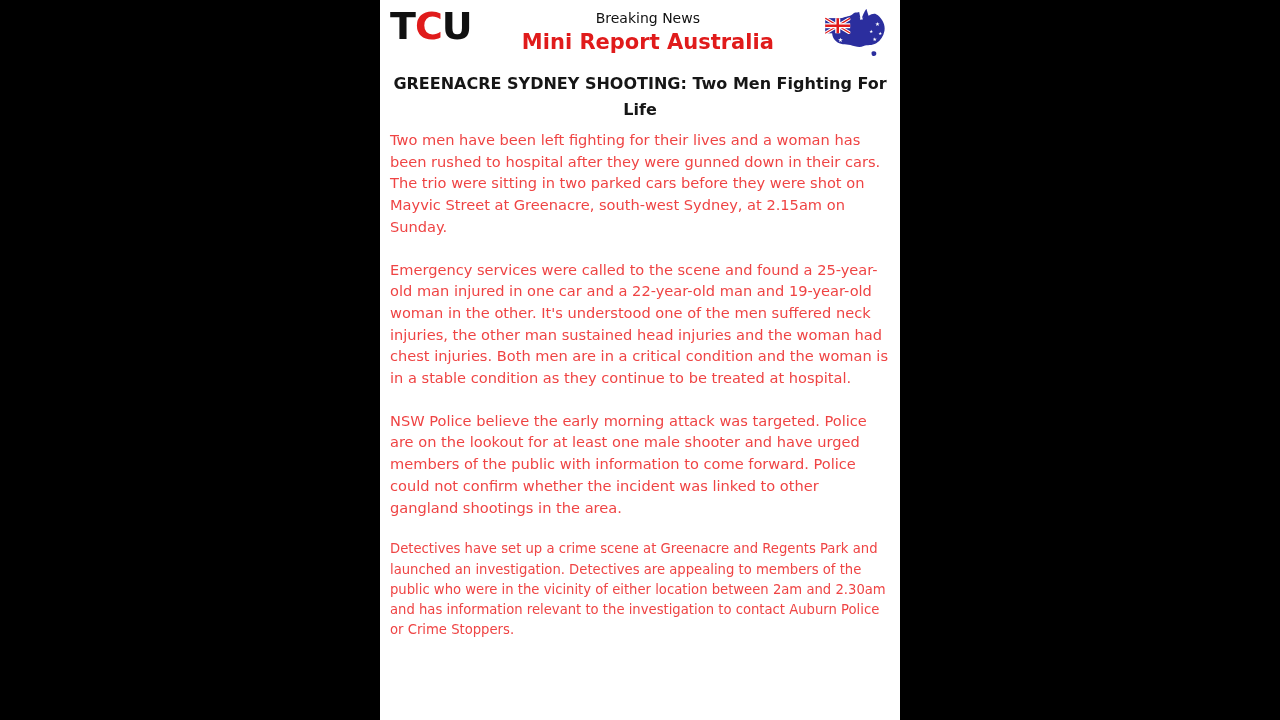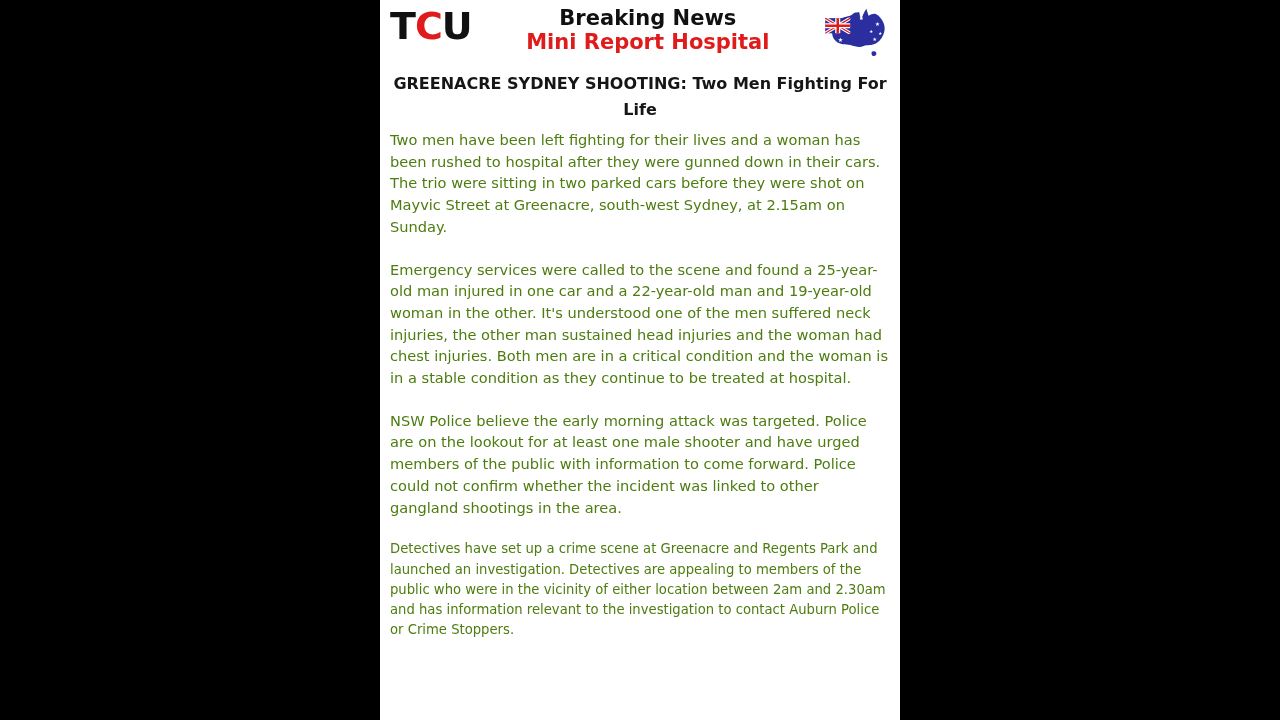--- a/index.html
+++ b/index.html
@@ -40,22 +40,22 @@
     color: #111;
     flex: 0 0 auto;
   }
   .logo-tcu .red { color: #e01b1b; }
   .header-center {
     flex: 1 1 auto;
     text-align: center;
     padding-top: 2px;
   }
   .header-title {
-    font-size: 21px;
-    font-weight: bold;
+    font-size: 14px;
+    font-weight: normal;
     color: #111;
     line-height: 24px;
   }
   .header-subtitle {
     font-size: 21px;
     font-weight: bold;
     color: #e01b1b;
     line-height: 24px;
   }
   .flag-wrap { flex: 0 0 auto; margin-top: 1px; }
@@ -67,40 +67,40 @@
     color: #161616;
     line-height: 26px;
     margin-top: 9px;
     margin-bottom: 6px;
   }
   .headline span { display: block; text-align: center; }
   
   .article p {
     font-size: 14.6px;
     line-height: 21.7px;
-    color: #4d7c0f;
+    color: #ef4444;
     margin: 0 0 21px 0;
   }
   .article p.small {
     font-size: 13.2px;
     line-height: 20.3px;
     margin-bottom: 0;
   }
 </style>
 </head>
 <body>
 
 <div class="stage">
   <div class="card">
 
     <div class="header">
       <div class="logo-tcu"><span>T</span><span class="red">C</span><span>U</span></div>
       <div class="header-center">
         <div class="header-title">Breaking News</div>
-        <div class="header-subtitle">Mini Report Hospital</div>
+        <div class="header-subtitle">Mini Report Australia</div>
       </div>
       <div class="flag-wrap">
         <svg width="66" height="53" viewBox="0 0 120 95" aria-hidden="true">
           <path d="M16,42 C18,32 26,27 33,23 C40,19 47,21 53,15 C57,11 60,14 64,12 L67,27 C70,20 73,11 77,6 L81,19 C87,15 93,13 98,18 C106,25 112,36 110,46 C108,56 103,64 95,69 C87,74 79,71 72,74 C64,78 56,74 48,72 C39,70 29,72 22,65 C14,58 14,50 16,42 Z" fill="#2b2e9e"></path>
           <path d="M88,84 C92,82 96,84 95,89 C94,93 89,93 87,90 C86,87 86,85 88,84 Z" fill="#2b2e9e"></path>
           <svg x="2" y="22" width="46" height="30" viewBox="0 0 60 36">
             <rect width="60" height="36" fill="#2b2e9e"></rect>
             <path d="M0,0 L60,36 M60,0 L0,36" stroke="#ffffff" stroke-width="8"></path>
             <path d="M0,0 L60,36 M60,0 L0,36" stroke="#e01b1b" stroke-width="3"></path>
             <path d="M30,0 V36 M0,18 H60" stroke="#ffffff" stroke-width="12"></path>

